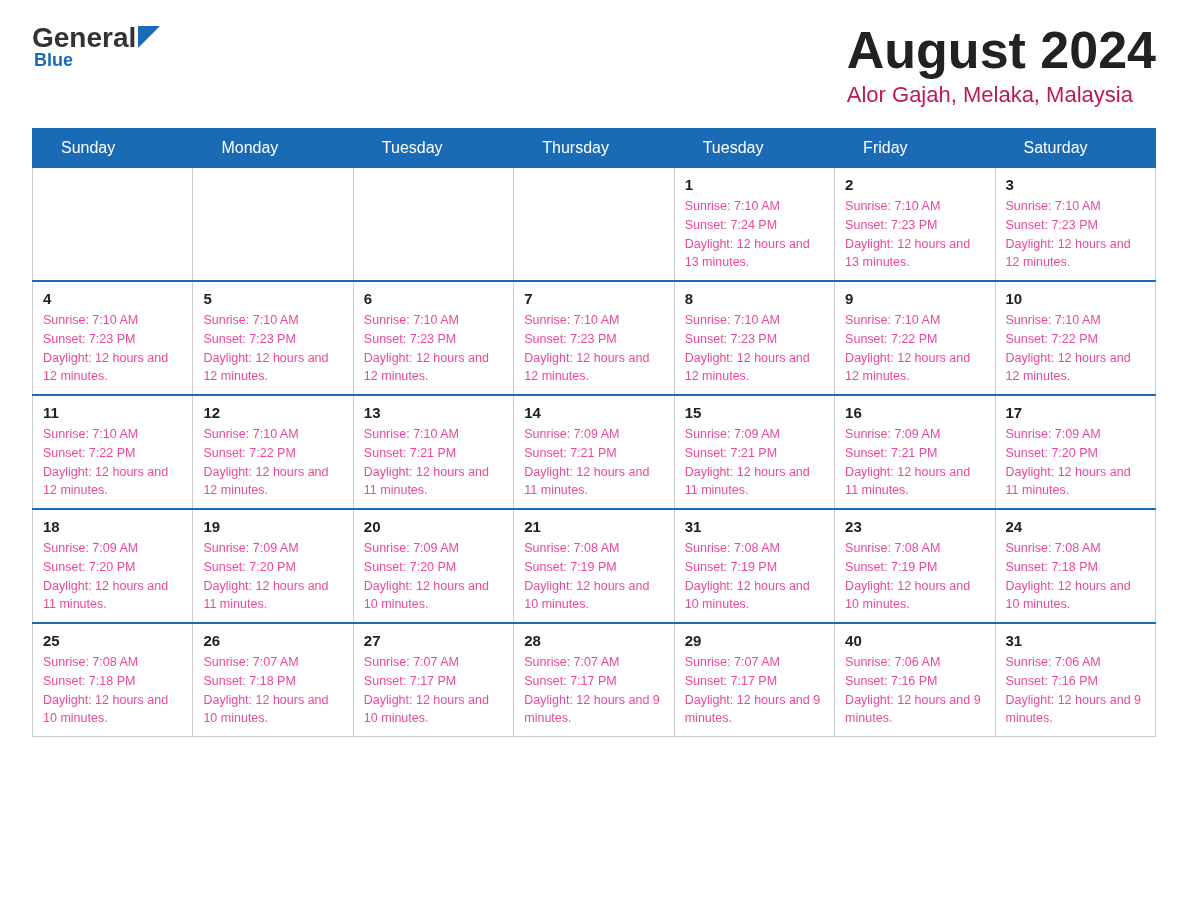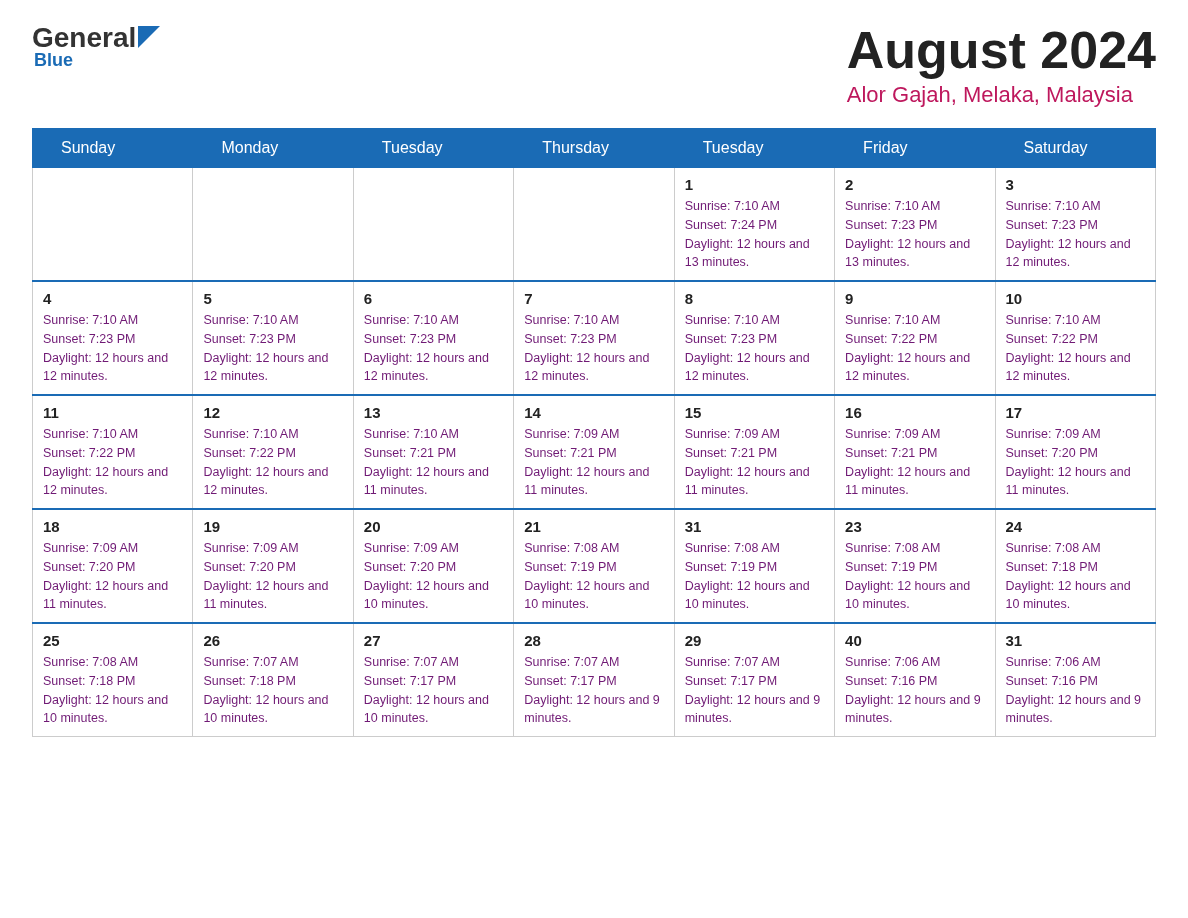--- a/index.html
+++ b/index.html
@@ -74,21 +74,21 @@
     }
     .day-number {
       font-size: 15px;
       font-weight: bold;
       display: block;
       margin-bottom: 4px;
     }
     .day-info {
       font-size: 12.5px;
       line-height: 1.5;
-      color: #701a75;
+      color: #ec4899;
     }
     .empty-cell {
       background: #fff;
     }
     .row-divider td {
       border-top: 2px solid #1a6bb5;
     }
   </style>
 </head>
 <body>

